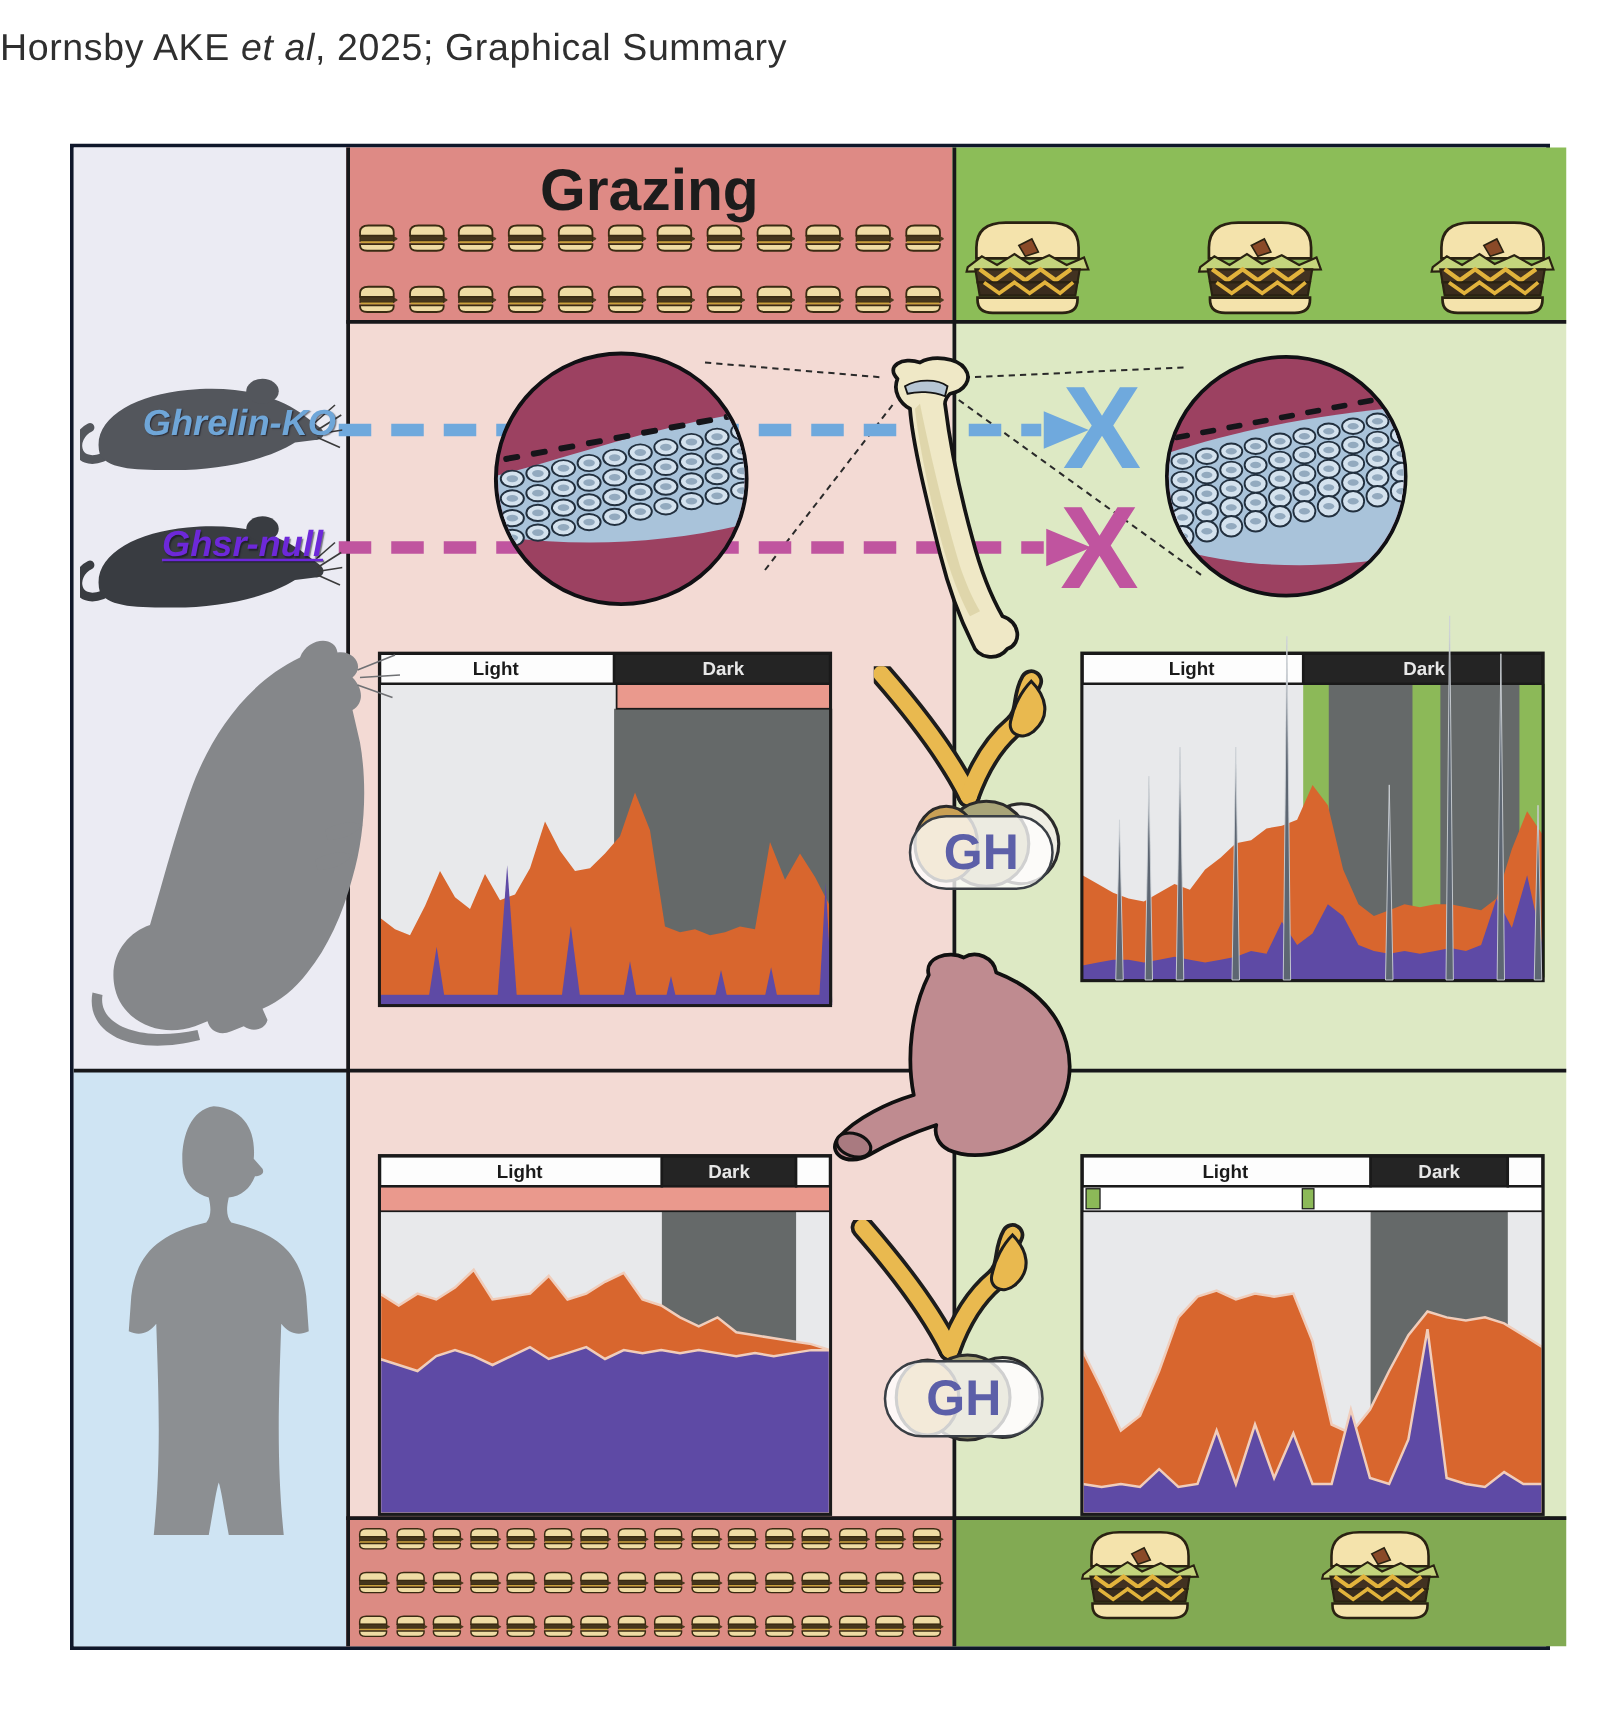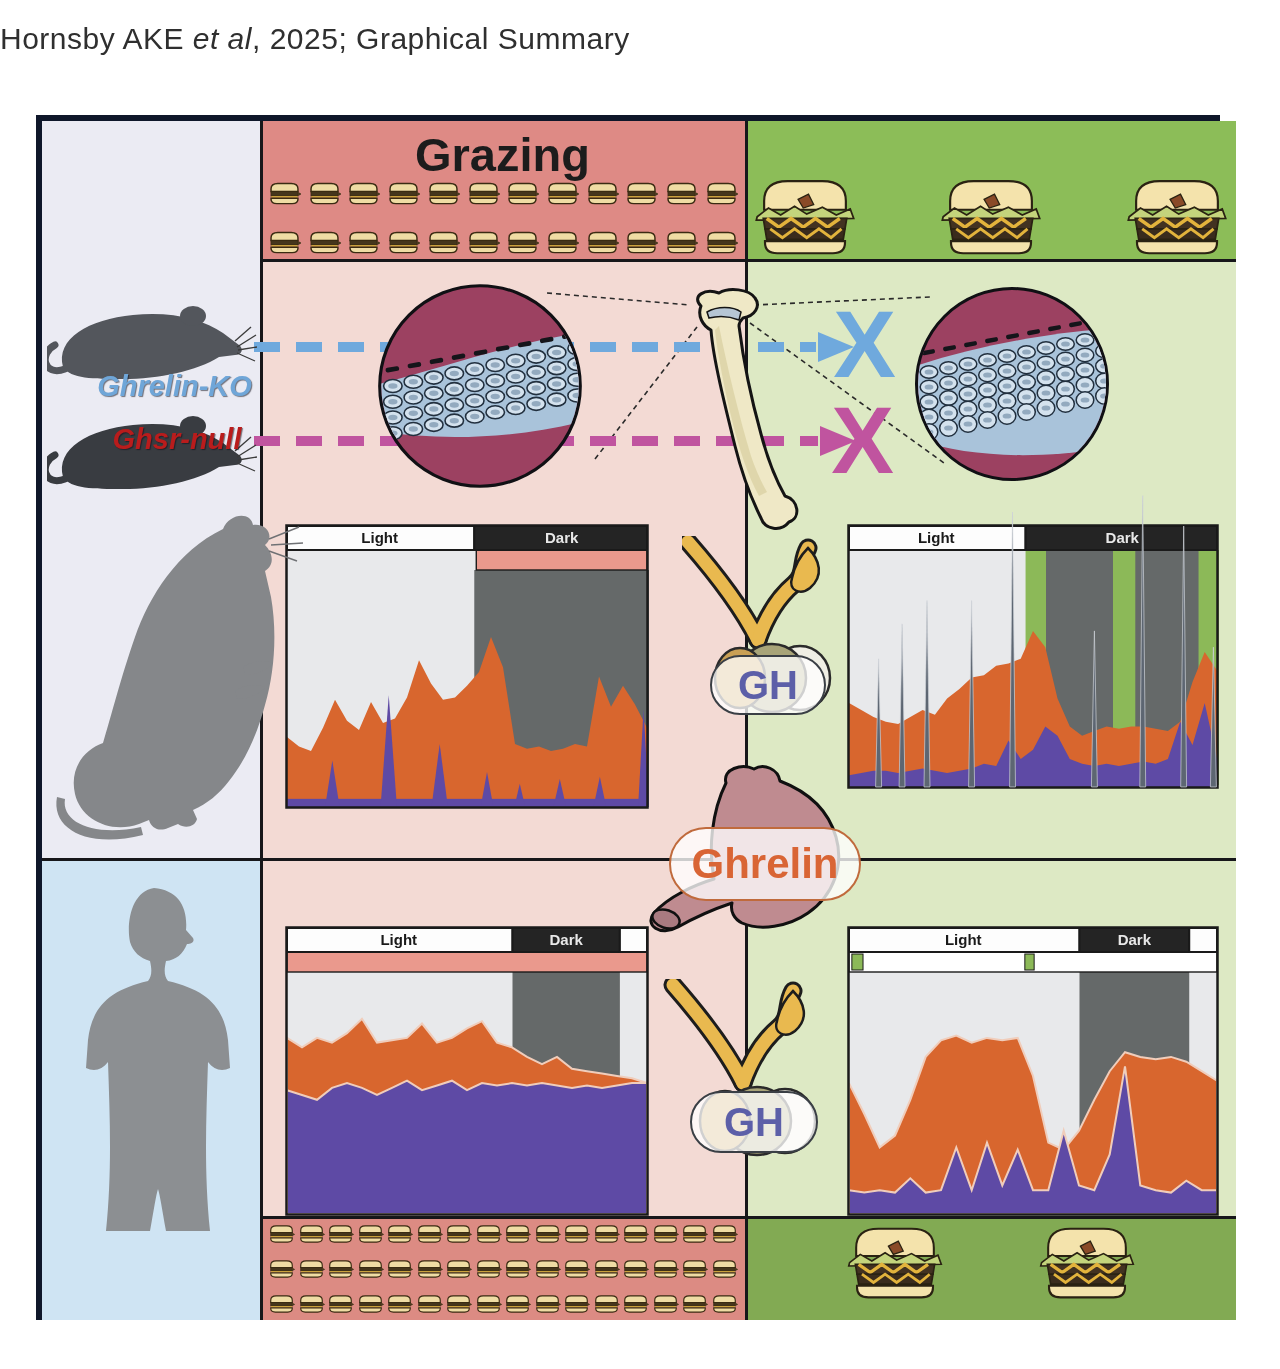--- a/index.html
+++ b/index.html
@@ -2,22 +2,22 @@
 <html><head>
 <meta charset="utf-8">
 <style>
   html,body{margin:0;padding:0;background:#ffffff;}
   .page{position:relative;width:1280px;height:1369px;background:#ffffff;overflow:hidden;
         font-family:"Liberation Sans",sans-serif;}
   .abs{position:absolute;}
   .title{position:absolute;left:0;top:22px;width:1238px;text-align:left;font-size:30px;
          color:#2f2f2f;letter-spacing:0.5px;}
   .title .it{font-style:italic;}
-  .figure{position:absolute;left:36px;top:115px;width:1184px;height:1205px;
-          border:6px solid #0f172a;box-sizing:border-box;}
+  .figure{position:absolute;left:56px;top:115px;width:1184px;height:1205px;
+          border:3px solid #0f172a;box-sizing:border-box;}
   .cell{position:absolute;}
   .gline{position:absolute;background:#17171a;}
   .col-title{position:absolute;text-align:center;font-weight:bold;font-size:47px;top:6px;}
   .burger-box{position:absolute;display:flex;flex-direction:column;justify-content:space-between;}
   .burger-row{display:flex;justify-content:space-between;align-items:center;}
   .mouse-label{position:absolute;font-weight:bold;font-style:italic;font-size:29px;
                text-align:center;text-shadow:1px 1px 1px rgba(15,15,25,0.55);}
   .xmark{position:absolute;width:105px;height:100px;display:flex;align-items:center;
          justify-content:center;font-size:94px;font-weight:800;line-height:1;}
   .pill{position:absolute;display:flex;align-items:center;justify-content:center;
@@ -958,22 +958,22 @@
       <path d="M18,80 C-4,88 -8,64 8,56" fill="none" stroke="#393c41" stroke-width="7" stroke-linecap="round"></path>
       <path d="M16,78 C8,50 42,30 86,26 C124,22 156,30 176,44 L192,56 C197,60 195,66 188,66 L172,68 C150,82 112,90 76,90 C46,90 24,90 16,78 Z" fill="#393c41"></path>
       <ellipse cx="146" cy="27" rx="13" ry="10" fill="#393c41"></ellipse>
       <g stroke="#3a3a3a" stroke-width="1.3">
         <line x1="190" y1="58" x2="209" y2="46"></line>
           <line x1="191" y1="61" x2="210" y2="58"></line>
         <line x1="190" y1="64" x2="208" y2="72"></line>
           <line x1="188" y1="52" x2="204" y2="38"></line>
       </g>
     </svg>
-    <div class="mouse-label" style="left:50px;top:205px;width:165px;color:#6fa6d8;margin-top:44px;">Ghrelin-KO</div>
-    <div class="mouse-label" style="left:60px;top:302px;width:150px;color:#b91c1c;">Ghsr-null</div>
+    <div class="mouse-label" style="left:50px;top:205px;width:165px;color:#6fa6d8;">Ghrelin-KO</div>
+    <div class="mouse-label" style="left:60px;top:302px;width:150px;color:#6d28d9;text-decoration:underline;">Ghsr-null</div>
 
     <svg class="abs" style="left:5px;top:378px;" width="265" height="350" viewBox="0 0 265 350">
       <path d="M10,298 C4,330 40,350 96,336 L94,328 C48,338 14,324 18,300 Z" fill="#85878a"></path>
       <path d="M176,30 C182,14 204,12 206,26 C220,24 228,38 218,46 C226,54 228,66 218,72 L224,98 C230,132 228,172 218,206 C210,236 198,262 182,282 C172,295 160,305 146,311 L150,320 C148,328 138,330 131,325 L121,329 C112,333 104,329 102,321 L92,325 C64,335 34,321 28,295 C22,269 38,250 56,244 C64,218 74,178 88,138 C102,98 130,52 176,30 Z" fill="#85878a"></path>
       <path d="M196,168 C206,162 218,160 226,164 C220,172 208,176 198,176 Z" fill="#85878a"></path>
       <path d="M188,192 C198,186 210,184 218,188 C212,196 200,200 190,200 Z" fill="#85878a"></path>
       <g stroke="#6f7174" stroke-width="1.4">
         <line x1="222" y1="40" x2="252" y2="28"></line>
           <line x1="224" y1="46" x2="256" y2="44"></line>
         <line x1="222" y1="52" x2="250" y2="62"></line>
@@ -1005,16 +1005,15 @@
         <ellipse cx="118" cy="142" rx="30" ry="32" fill="#efeee4" stroke="#2a2a2a" stroke-width="2.5"></ellipse>
         <ellipse cx="90" cy="142" rx="34" ry="34" fill="#a8a478" stroke="#2a2a2a" stroke-width="2.5"></ellipse>
         <ellipse cx="58" cy="142" rx="25" ry="30" fill="#c9a055" stroke="#2a2a2a" stroke-width="2.5"></ellipse>
       </svg>
     <div class="pill pill-gh" style="left:648px;top:970px;width:124px;height:58px;">GH</div>
 
     <svg class="abs" style="left:588px;top:640px;" width="244" height="190" viewBox="0 0 244 190">
       <path d="M96,22 C92,8 112,2 124,8 C134,2 148,8 150,20 C176,30 198,48 206,76 C214,104 204,134 178,152 C158,166 130,170 112,162 C104,158 100,150 102,142 C84,148 62,158 48,166 C30,176 14,164 24,152 C38,136 64,124 84,118 C78,88 82,50 96,22 Z" fill="#bf8b90" stroke="#101010" stroke-width="3" stroke-linejoin="round"></path>
       <ellipse cx="36" cy="158" rx="14" ry="9" fill="#a97a80" stroke="#101010" stroke-width="2.5" transform="rotate(18 36 158)"></ellipse>
     </svg>
-    <div class="pill pill-ghrelin" style="left:627px;top:706px;width:188px;height:70px;">Ghrelin</div>
 
   </div>
 </div>
 
 </body></html>

